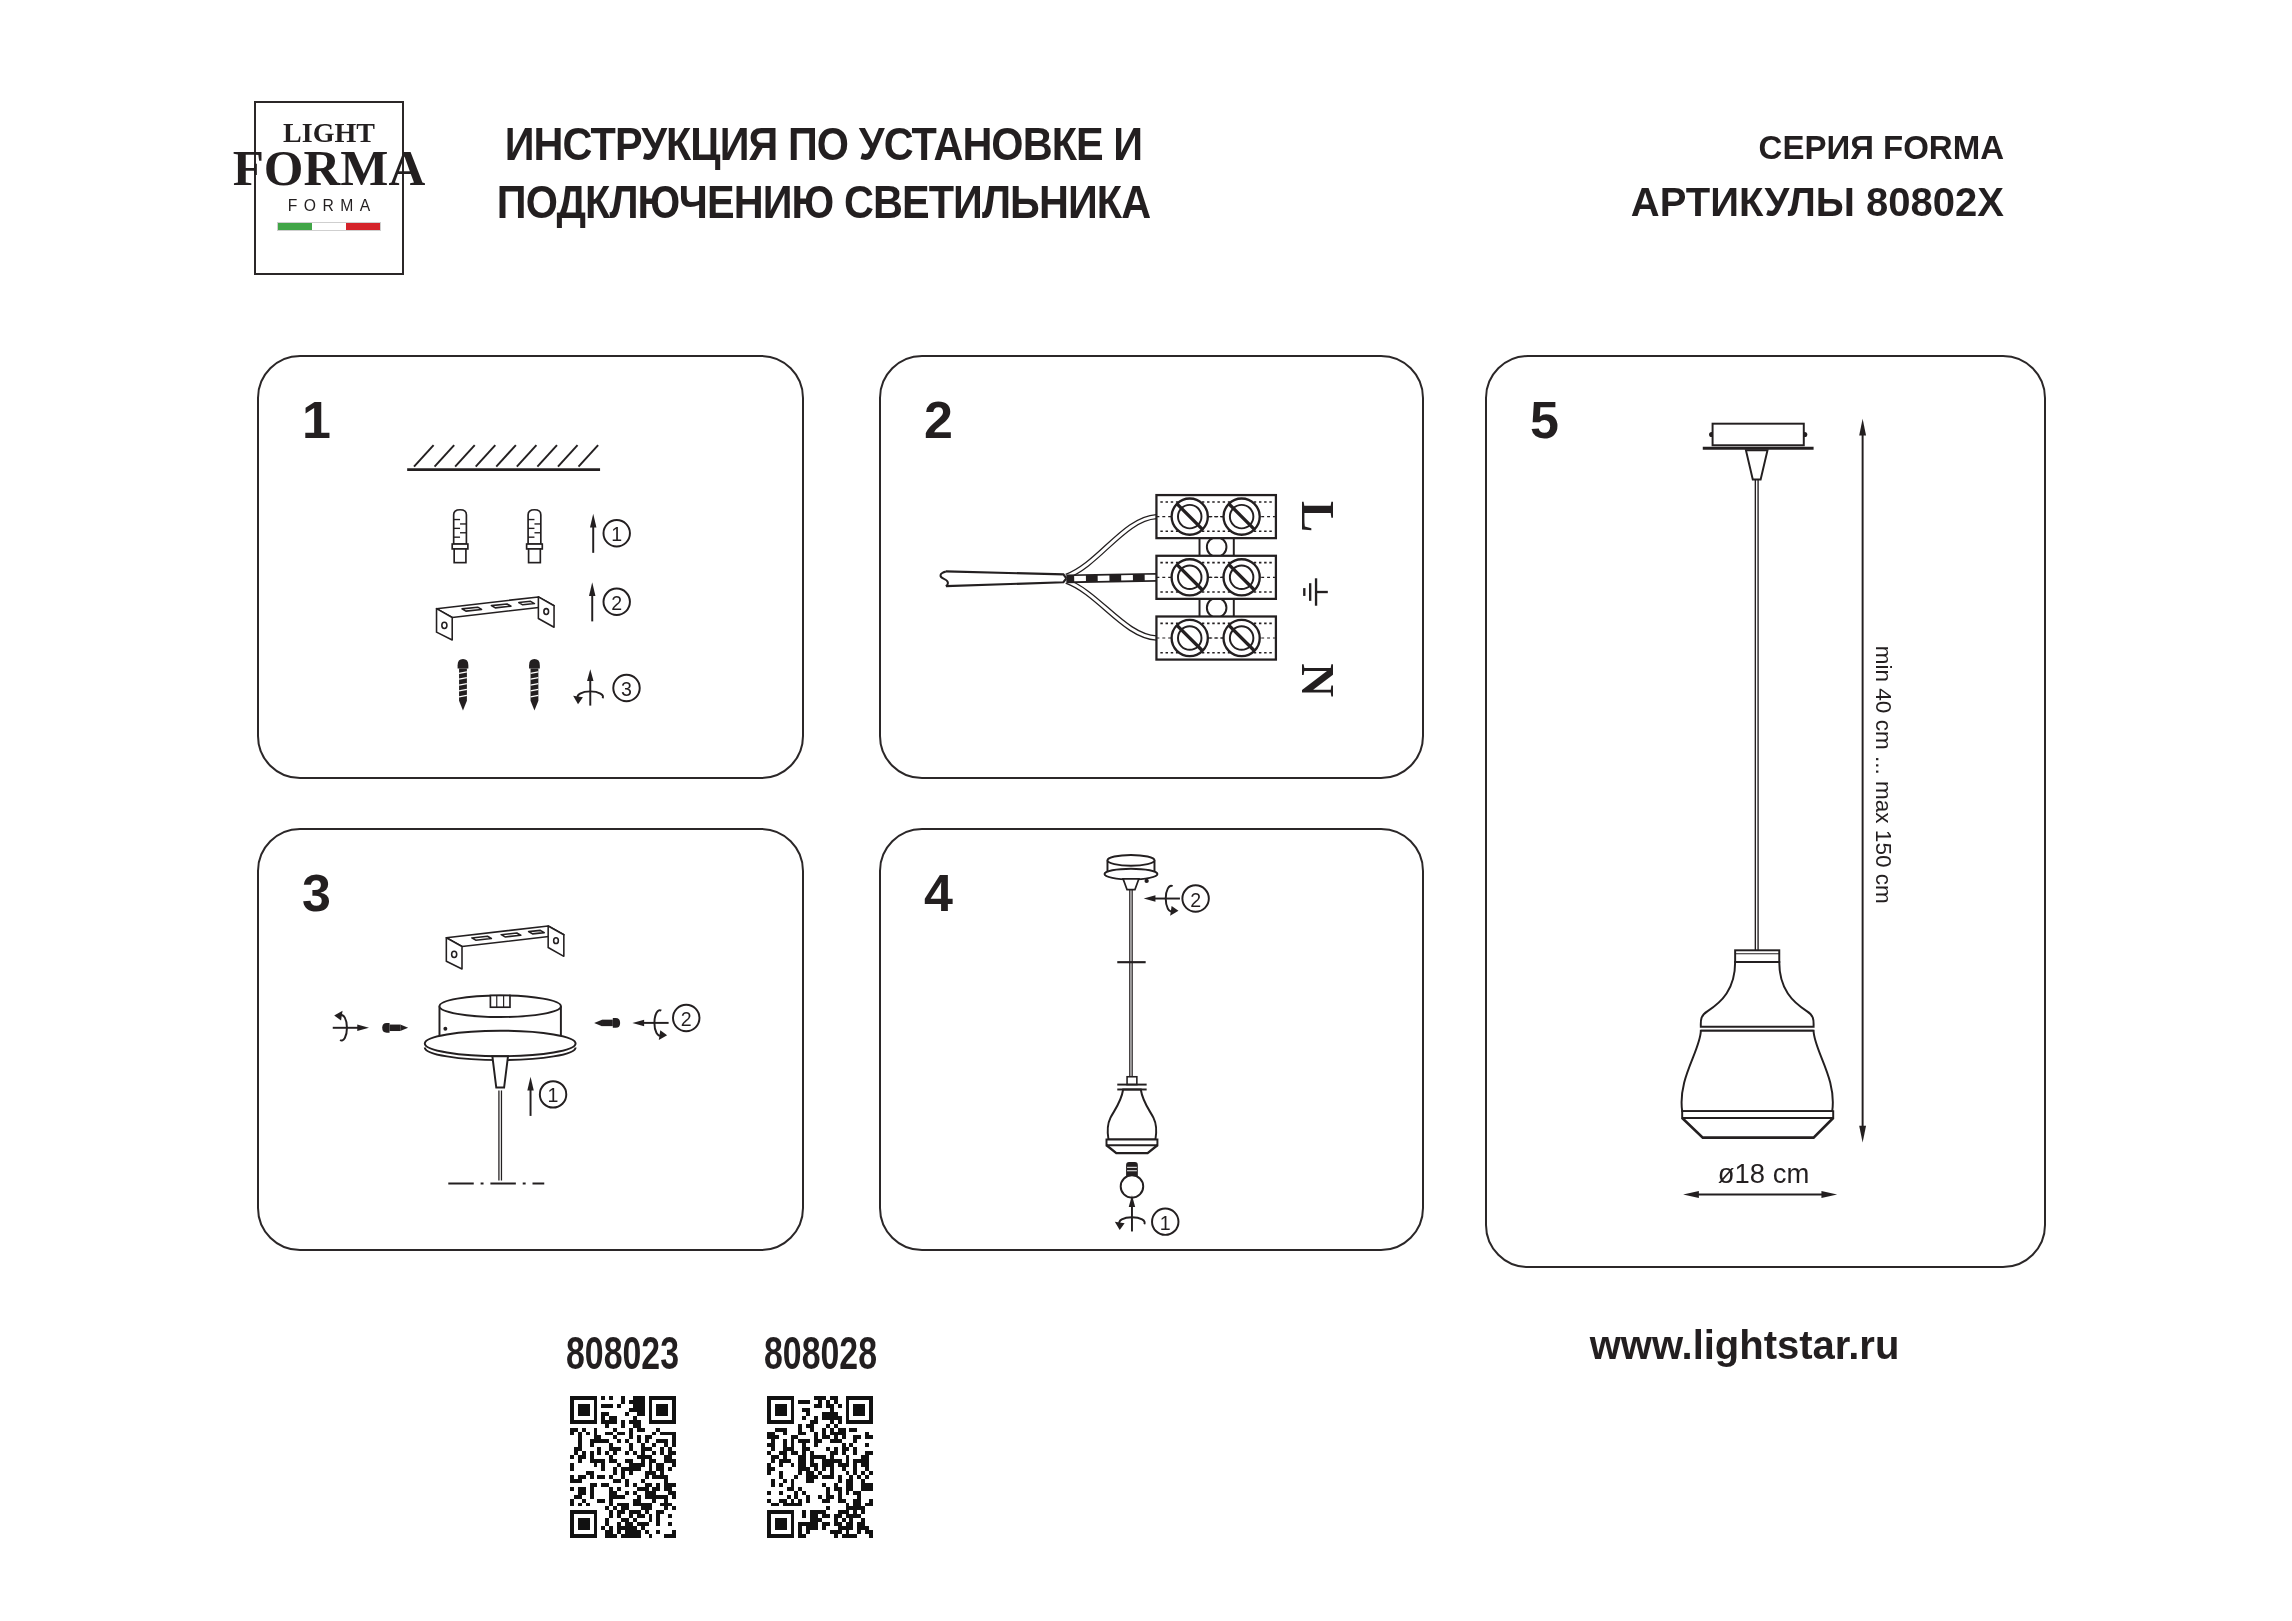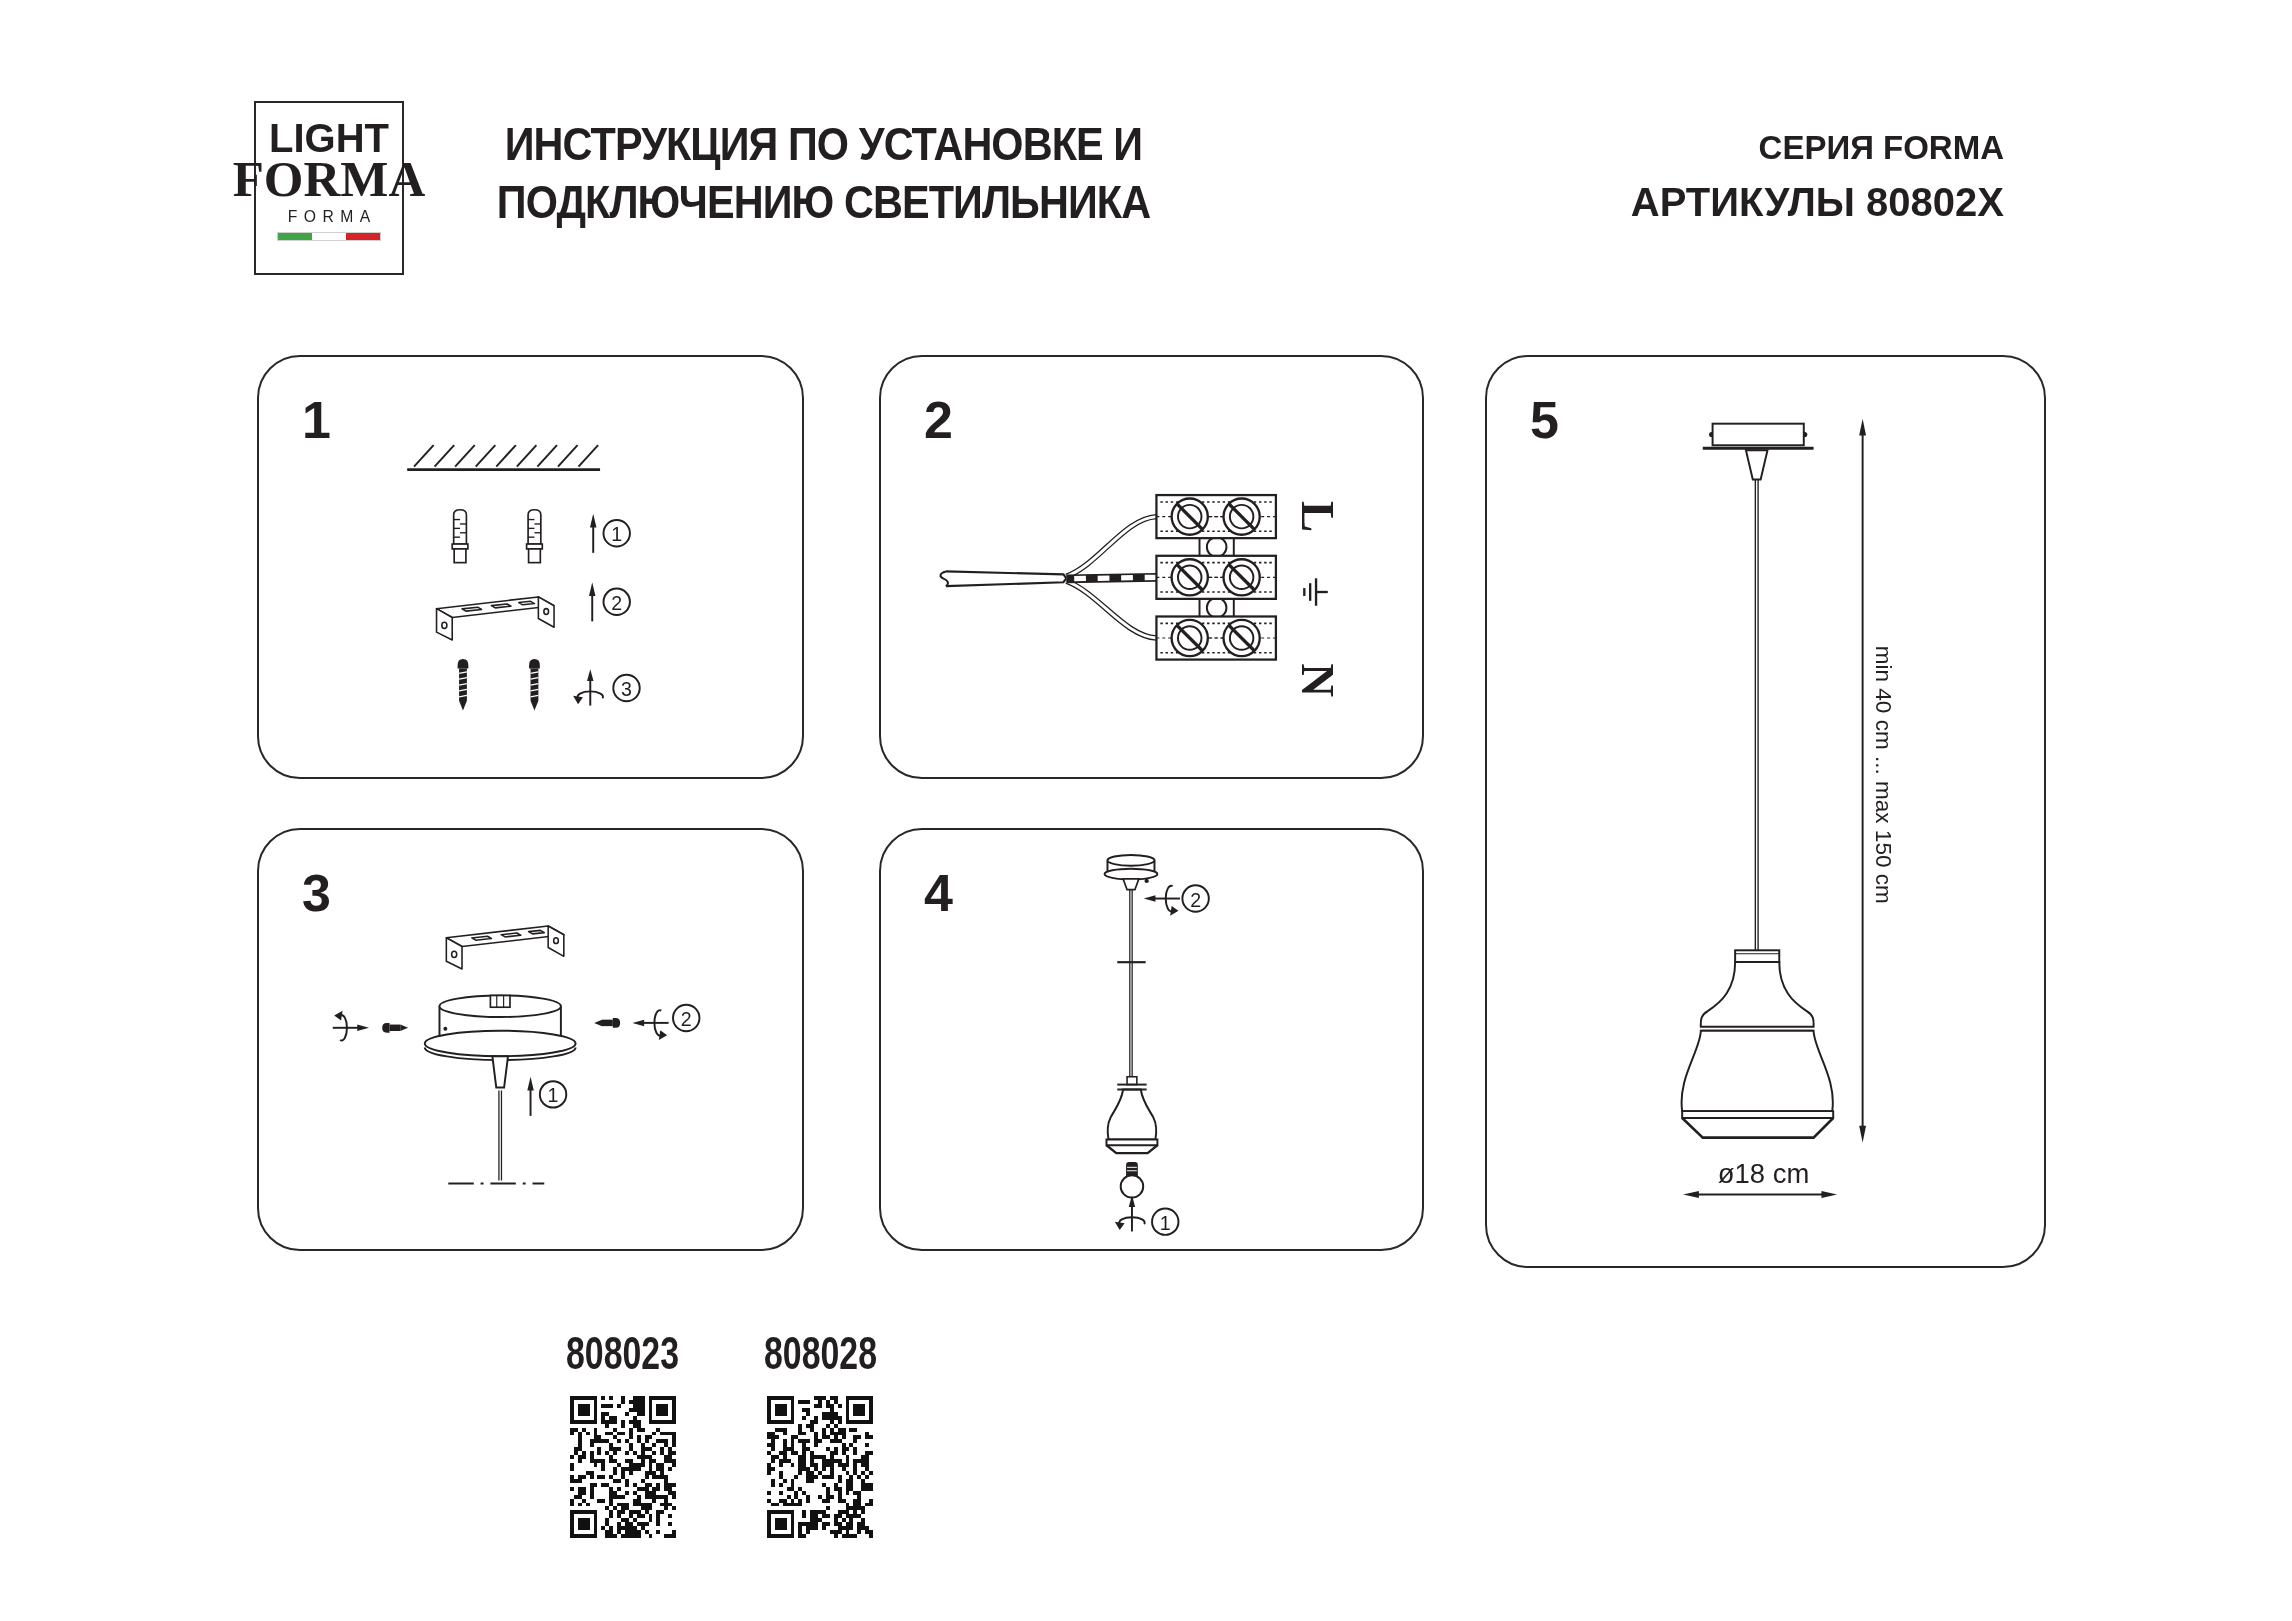--- a/index.html
+++ b/index.html
@@ -3,21 +3,21 @@
 <meta charset="utf-8">
 <style>
   html,body{margin:0;padding:0;background:#ffffff;}
   .sheet{position:relative;width:2293px;height:1621px;background:#fff;
          font-family:"Liberation Sans",sans-serif;color:var(--ink,#231f20);overflow:hidden;}
 
   
   .logo{position:absolute;left:254px;top:101px;width:150px;height:174px;
         border:2px solid #2b2728;box-sizing:border-box;display:flex;flex-direction:column;
         align-items:center;justify-content:flex-start;padding-top:17.6px;}
-  .logo-word1{font-family:Liberation Sans, sans-serif;font-weight:700;font-size:40px;line-height:.88;letter-spacing:0;}
+  .logo-word1{font-family:Liberation Serif, serif;font-weight:700;font-size:28px;line-height:.88;letter-spacing:0;}
   .logo-word2{font-family:"Liberation Serif",serif;font-weight:700;font-size:51px;line-height:.92;letter-spacing:0;}
   .logo-word3{font-size:15.7px;font-weight:400;letter-spacing:6.4px;margin-top:4.9px;margin-right:-6.4px;}
   .flag{display:flex;width:104px;height:8.8px;margin-top:6.9px;border:1px solid #cfcfcf;box-sizing:border-box;}
   .flag>div{flex:1;}
   .flag-green{background:var(--flag_green,#3fa23f);}
   .flag-white{background:#fff;}
   .flag-red{background:var(--flag_red,#d5232a);}
 
   .title{position:absolute;left:392px;top:116px;width:863px;text-align:center;
          font-weight:700;font-size:46px;line-height:1.26;letter-spacing:-1px;
@@ -1056,15 +1056,16 @@
         <rect x="104" y="136" width="4" height="4" fill="#111"></rect>
         <rect x="32" y="140" width="4" height="4" fill="#111"></rect>
         <rect x="36" y="140" width="4" height="4" fill="#111"></rect>
         <rect x="68" y="140" width="4" height="4" fill="#111"></rect>
         <rect x="76" y="140" width="4" height="4" fill="#111"></rect>
         <rect x="80" y="140" width="4" height="4" fill="#111"></rect>
         <rect x="84" y="140" width="4" height="4" fill="#111"></rect>
         <rect x="88" y="140" width="4" height="4" fill="#111"></rect>
         <rect x="104" y="140" width="4" height="4" fill="#111"></rect>
       </svg></div>
+  <div class="website">www.lightstar.ru</div>
 
 </div>
 
 
 </body></html>

